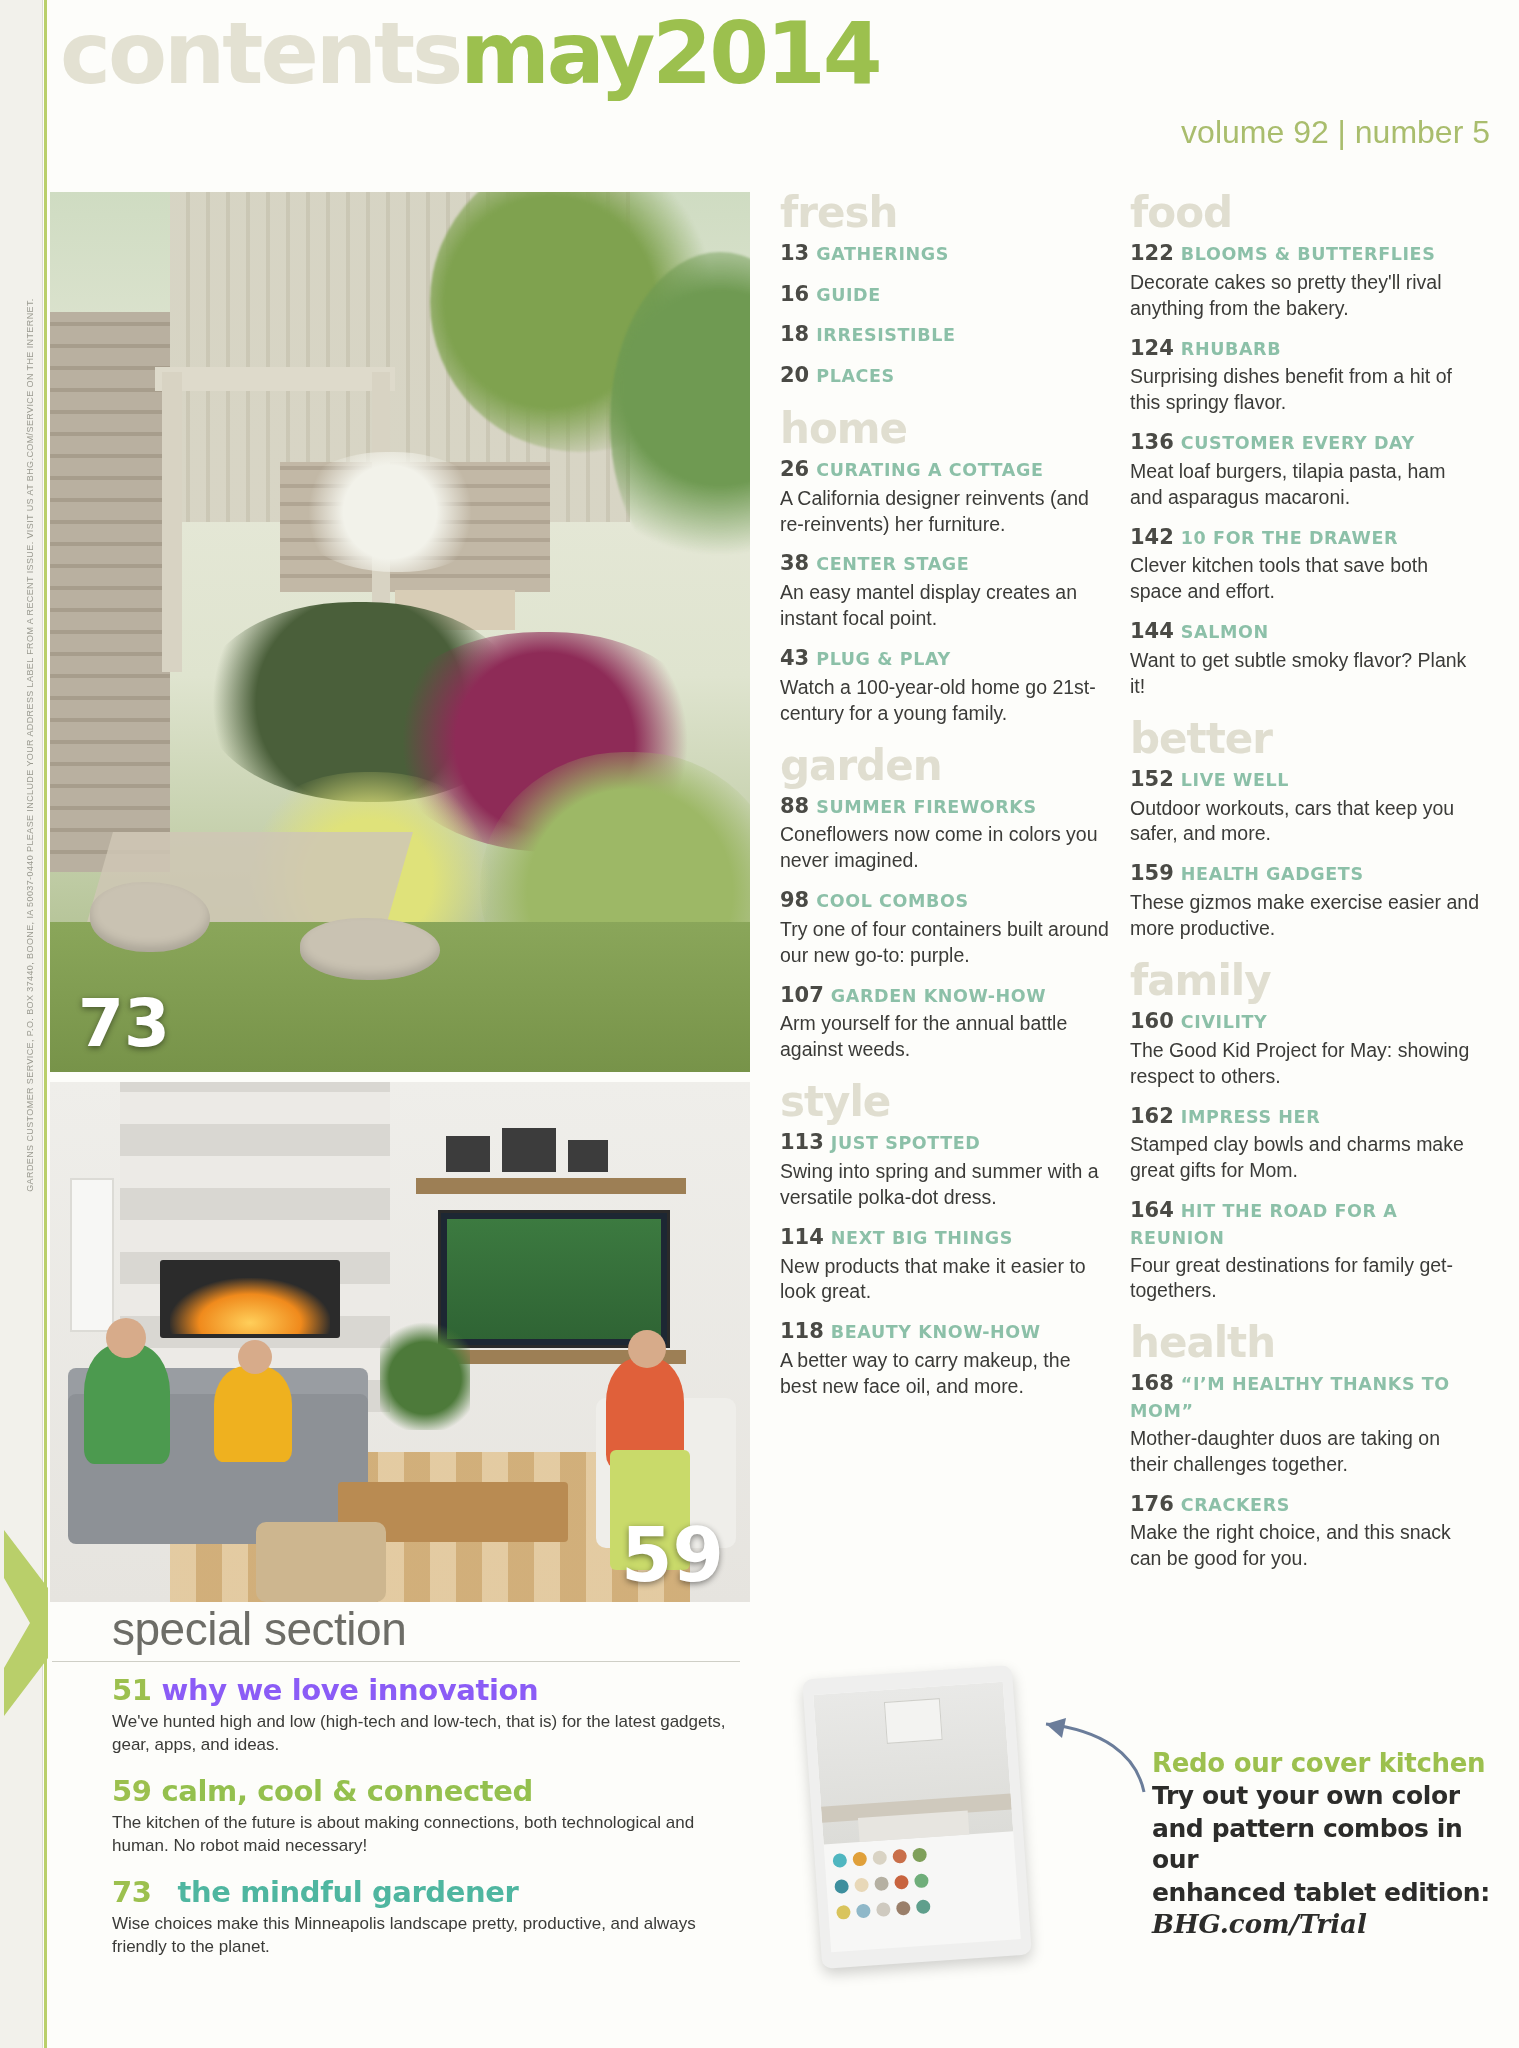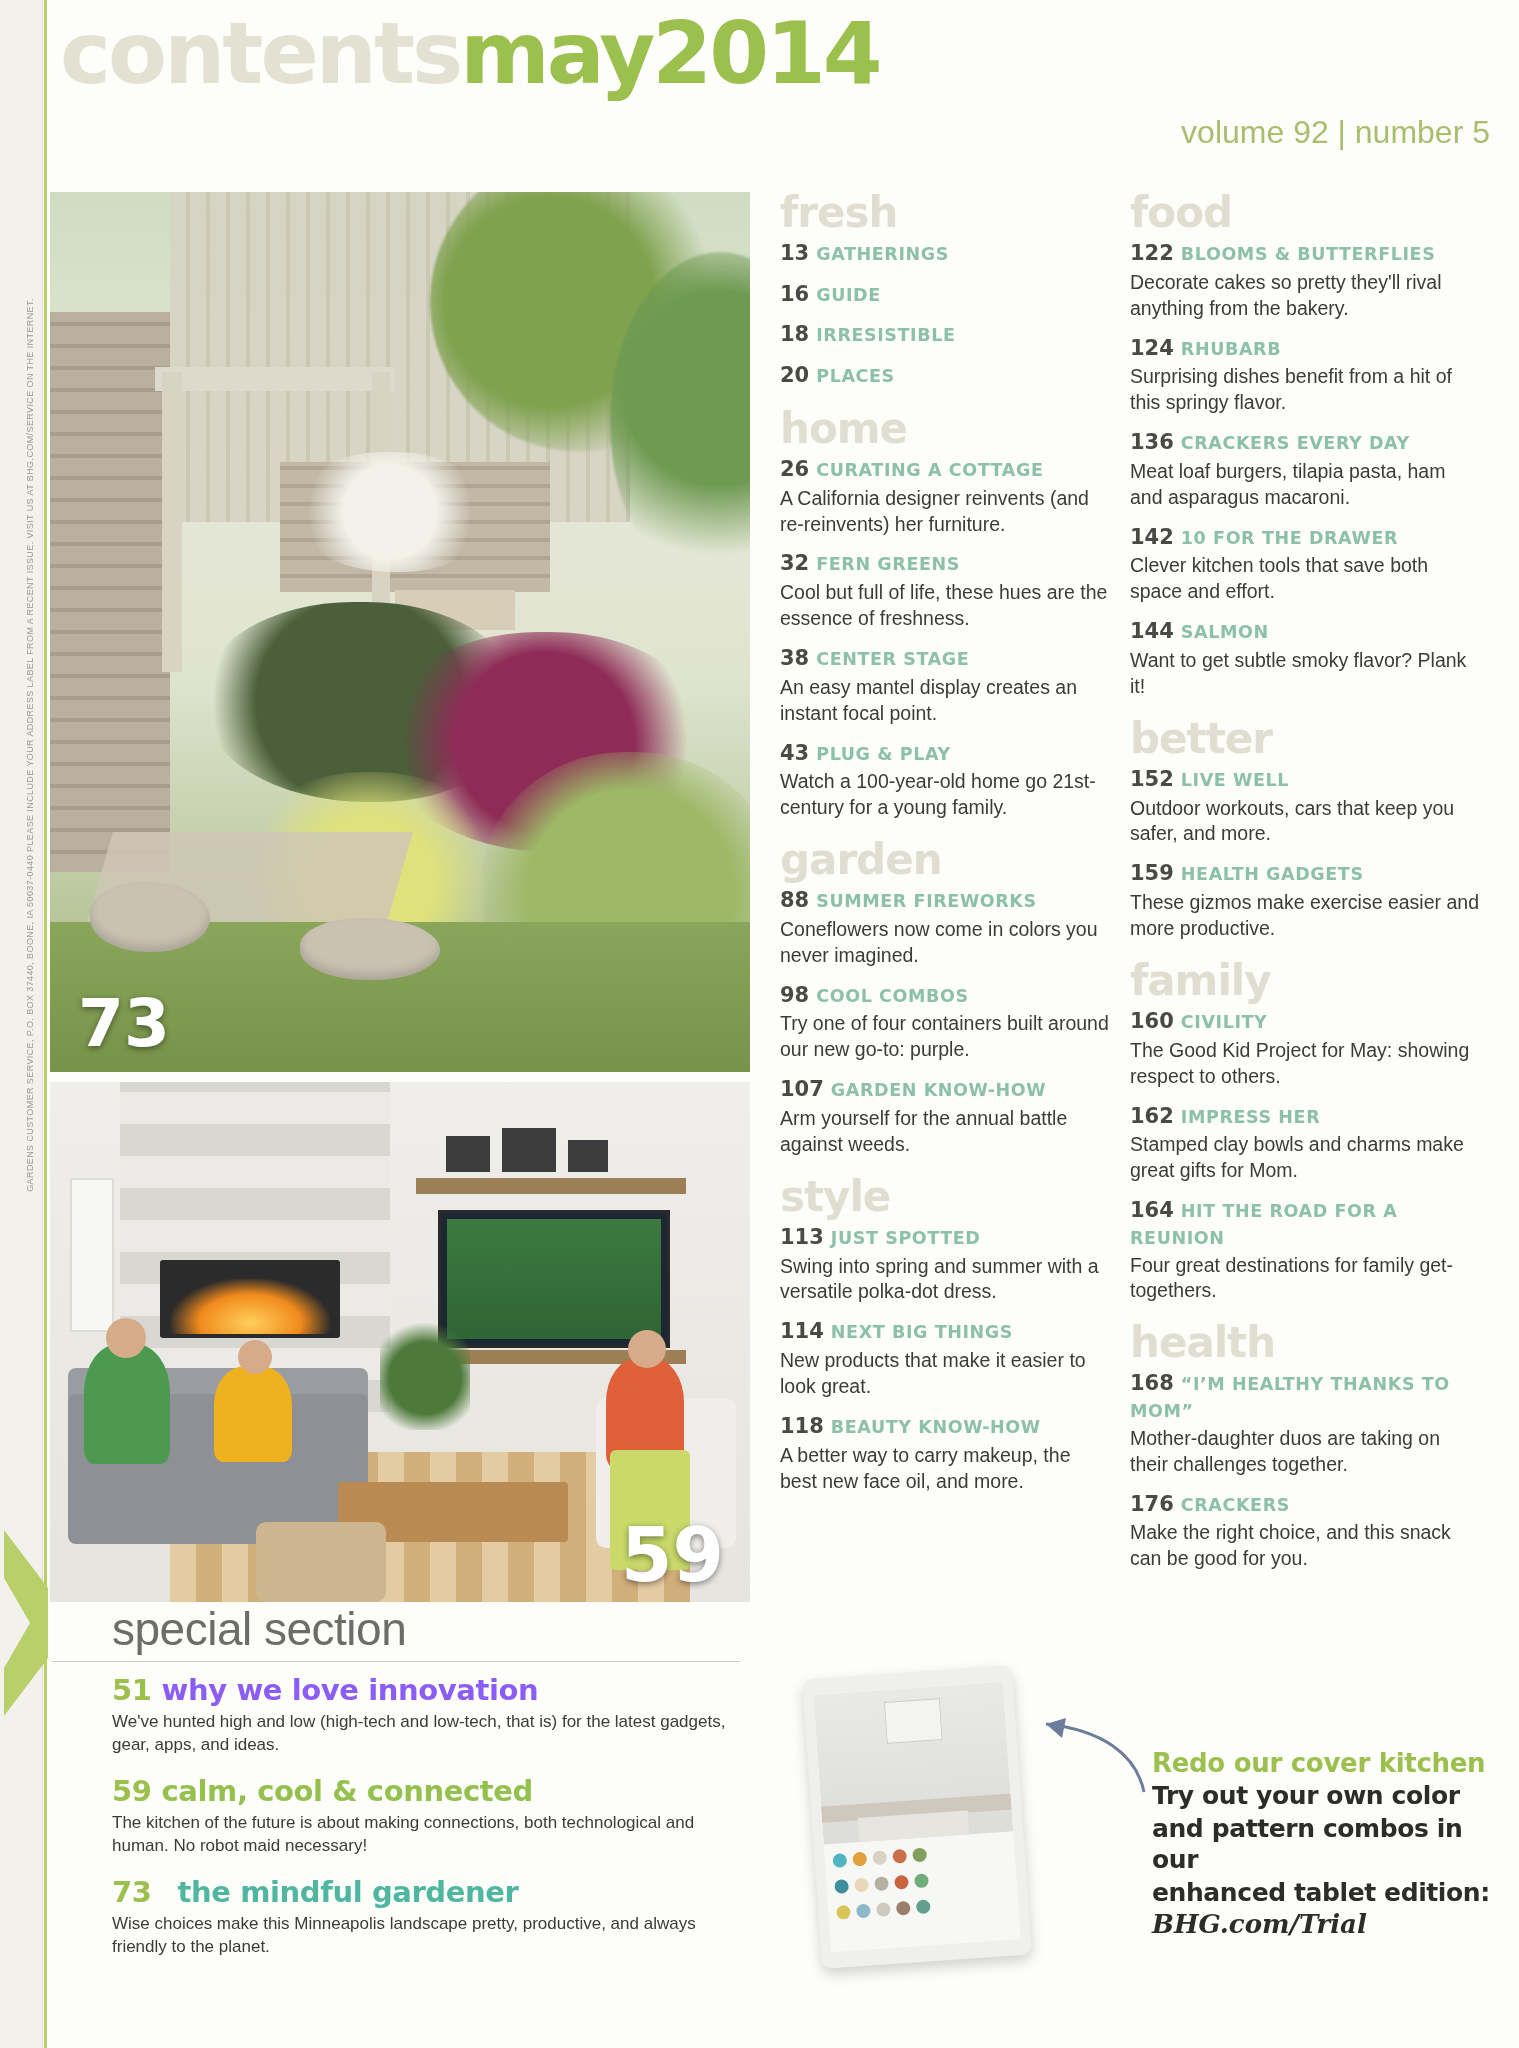--- a/index.html
+++ b/index.html
@@ -418,41 +418,40 @@
   <div class="col col-mid">
 
     <div class="sec-head first">fresh</div>
     <div class="entry"><span class="num">13</span><span class="ttl">GATHERINGS</span></div>
     <div class="entry"><span class="num">16</span><span class="ttl">GUIDE</span></div>
     <div class="entry"><span class="num">18</span><span class="ttl">IRRESISTIBLE</span></div>
     <div class="entry"><span class="num">20</span><span class="ttl">PLACES</span></div>
 
     <div class="sec-head">home</div>
     <div class="entry"><span class="num">26</span><span class="ttl">CURATING A COTTAGE</span><span class="desc">A California designer reinvents (and re-reinvents) her furniture.</span></div>
-    <div class="entry"><span class="num">32</span><span class="ttl">FERN GREENS</span><span class="desc">Cool but full of life, these hues are the essence of freshness.</span></div>
     <div class="entry"><span class="num">38</span><span class="ttl">CENTER STAGE</span><span class="desc">An easy mantel display creates an instant focal point.</span></div>
     <div class="entry"><span class="num">43</span><span class="ttl">PLUG &amp; PLAY</span><span class="desc">Watch a 100-year-old home go 21st-century for a young family.</span></div>
 
     <div class="sec-head">garden</div>
     <div class="entry"><span class="num">88</span><span class="ttl">SUMMER FIREWORKS</span><span class="desc">Coneflowers now come in colors you never imagined.</span></div>
     <div class="entry"><span class="num">98</span><span class="ttl">COOL COMBOS</span><span class="desc">Try one of four containers built around our new go-to: purple.</span></div>
     <div class="entry"><span class="num">107</span><span class="ttl">GARDEN KNOW-HOW</span><span class="desc">Arm yourself for the annual battle against weeds.</span></div>
 
     <div class="sec-head">style</div>
     <div class="entry"><span class="num">113</span><span class="ttl">JUST SPOTTED</span><span class="desc">Swing into spring and summer with a versatile polka-dot dress.</span></div>
     <div class="entry"><span class="num">114</span><span class="ttl">NEXT BIG THINGS</span><span class="desc">New products that make it easier to look great.</span></div>
     <div class="entry"><span class="num">118</span><span class="ttl">BEAUTY KNOW-HOW</span><span class="desc">A better way to carry makeup, the best new face oil, and more.</span></div>
   </div>
 
   <div class="col col-right">
 
     <div class="sec-head first">food</div>
     <div class="entry"><span class="num">122</span><span class="ttl">BLOOMS &amp; BUTTERFLIES</span><span class="desc">Decorate cakes so pretty they'll rival anything from the bakery.</span></div>
     <div class="entry"><span class="num">124</span><span class="ttl">RHUBARB</span><span class="desc">Surprising dishes benefit from a hit of this springy flavor.</span></div>
-    <div class="entry"><span class="num">136</span><span class="ttl">CRACKERS EVERY DAY</span><span class="desc">Meat loaf burgers, tilapia pasta, ham and asparagus macaroni.</span></div>
+    <div class="entry"><span class="num">136</span><span class="ttl">CUSTOMER EVERY DAY</span><span class="desc">Meat loaf burgers, tilapia pasta, ham and asparagus macaroni.</span></div>
     <div class="entry"><span class="num">142</span><span class="ttl">10 FOR THE DRAWER</span><span class="desc">Clever kitchen tools that save both space and effort.</span></div>
     <div class="entry"><span class="num">144</span><span class="ttl">SALMON</span><span class="desc">Want to get subtle smoky flavor? Plank it!</span></div>
 
     <div class="sec-head">better</div>
     <div class="entry"><span class="num">152</span><span class="ttl">LIVE WELL</span><span class="desc">Outdoor workouts, cars that keep you safer, and more.</span></div>
     <div class="entry"><span class="num">159</span><span class="ttl">HEALTH GADGETS</span><span class="desc">These gizmos make exercise easier and more productive.</span></div>
 
     <div class="sec-head">family</div>
     <div class="entry"><span class="num">160</span><span class="ttl">CIVILITY</span><span class="desc">The Good Kid Project for May: showing respect to others.</span></div>
     <div class="entry"><span class="num">162</span><span class="ttl">IMPRESS HER</span><span class="desc">Stamped clay bowls and charms make great gifts for Mom.</span></div>

